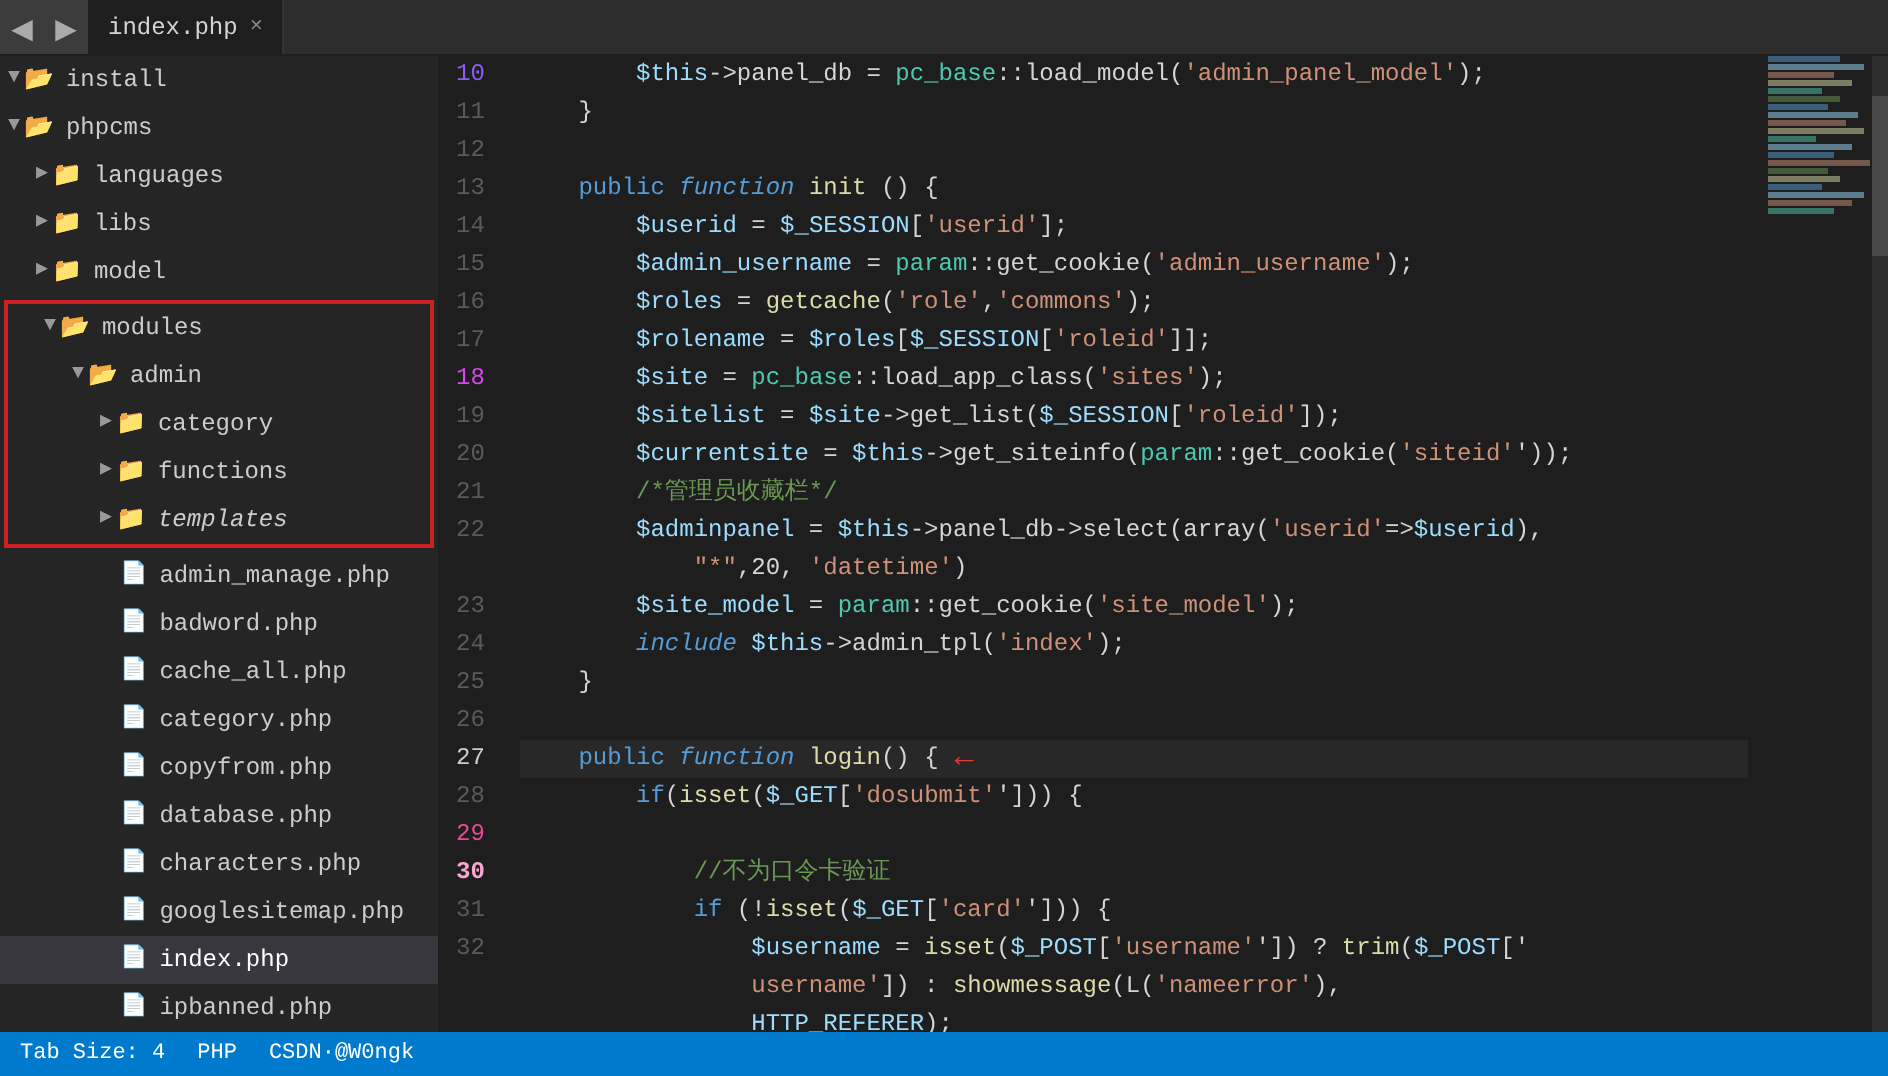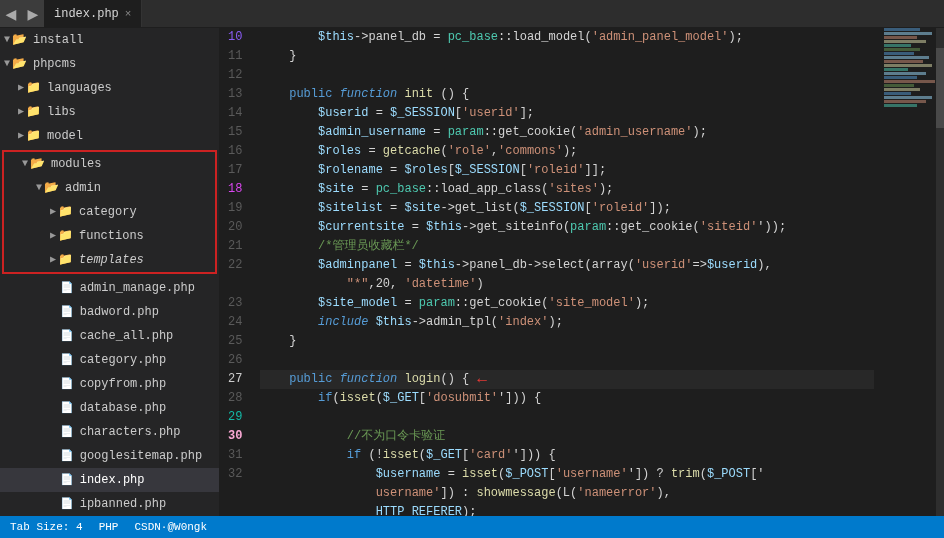--- a/index.html
+++ b/index.html
@@ -331,21 +331,21 @@
           <div class="line-number" style="color: rgb(90, 90, 90);">20</div>
           <div class="line-number" style="color: rgb(90, 90, 90);">21</div>
           <div class="line-number" style="color: rgb(90, 90, 90);">22</div>
           <div class="line-number" style="color: rgb(90, 90, 90);"></div>
           <div class="line-number" style="color: rgb(90, 90, 90);">23</div>
           <div class="line-number" style="color: rgb(90, 90, 90);">24</div>
           <div class="line-number" style="color: rgb(90, 90, 90);">25</div>
           <div class="line-number" style="color: rgb(90, 90, 90);">26</div>
           <div class="line-number" style="color: rgb(204, 204, 204);">27</div>
           <div class="line-number" style="color: rgb(90, 90, 90);">28</div>
-          <div class="line-number" style="color: #14b8a6;">29</div>
+          <div class="line-number" style="color: #ec4899;">29</div>
           <div class="line-number" style="color: #f9a8d4; font-weight: bold;">30</div>
           <div class="line-number" style="color: rgb(90, 90, 90);">31</div>
           <div class="line-number" style="color: rgb(90, 90, 90);">32</div>
           <div class="line-number" style="color: rgb(90, 90, 90);"></div>
           <div class="line-number" style="color: rgb(90, 90, 90);"></div>
         </div>
       <div class="code-content" id="code-lines-container"><div class="code-line"><span style="color: rgb(212, 212, 212);">        </span><span style="color: rgb(156, 220, 254);">$this</span><span style="color: rgb(212, 212, 212);">-&gt;panel_db = </span><span style="color: rgb(78, 201, 176);">pc_base</span><span style="color: rgb(212, 212, 212);">::load_model(</span><span style="color: rgb(206, 145, 120);">'admin_panel_model'</span><span style="color: rgb(212, 212, 212);">);</span></div><div class="code-line"><span style="color: rgb(212, 212, 212);">    }</span></div><div class="code-line">&nbsp;</div><div class="code-line"><span style="color: rgb(212, 212, 212);">    </span><span style="color: rgb(86, 156, 214);">public </span><span style="font-style: italic; color: rgb(86, 156, 214);">function </span><span style="color: rgb(220, 220, 170);">init</span><span style="color: rgb(212, 212, 212);"> () {</span></div><div class="code-line"><span style="color: rgb(212, 212, 212);">        </span><span style="color: rgb(156, 220, 254);">$userid</span><span style="color: rgb(212, 212, 212);"> = </span><span style="color: rgb(156, 220, 254);">$_SESSION</span><span style="color: rgb(212, 212, 212);">[</span><span style="color: rgb(206, 145, 120);">'userid'</span><span style="color: rgb(212, 212, 212);">];</span></div><div class="code-line"><span style="color: rgb(212, 212, 212);">        </span><span style="color: rgb(156, 220, 254);">$admin_username</span><span style="color: rgb(212, 212, 212);"> = </span><span style="color: rgb(78, 201, 176);">param</span><span style="color: rgb(212, 212, 212);">::get_cookie(</span><span style="color: rgb(206, 145, 120);">'admin_username'</span><span style="color: rgb(212, 212, 212);">);</span></div><div class="code-line"><span style="color: rgb(212, 212, 212);">        </span><span style="color: rgb(156, 220, 254);">$roles</span><span style="color: rgb(212, 212, 212);"> = </span><span style="color: rgb(220, 220, 170);">getcache</span><span style="color: rgb(212, 212, 212);">(</span><span style="color: rgb(206, 145, 120);">'role'</span><span style="color: rgb(212, 212, 212);">,</span><span style="color: rgb(206, 145, 120);">'commons'</span><span style="color: rgb(212, 212, 212);">);</span></div><div class="code-line"><span style="color: rgb(212, 212, 212);">        </span><span style="color: rgb(156, 220, 254);">$rolename</span><span style="color: rgb(212, 212, 212);"> = </span><span style="color: rgb(156, 220, 254);">$roles</span><span style="color: rgb(212, 212, 212);">[</span><span style="color: rgb(156, 220, 254);">$_SESSION</span><span style="color: rgb(212, 212, 212);">[</span><span style="color: rgb(206, 145, 120);">'roleid'</span><span style="color: rgb(212, 212, 212);">]];</span></div><div class="code-line"><span style="color: rgb(212, 212, 212);">        </span><span style="color: rgb(156, 220, 254);">$site</span><span style="color: rgb(212, 212, 212);"> = </span><span style="color: rgb(78, 201, 176);">pc_base</span><span style="color: rgb(212, 212, 212);">::load_app_class(</span><span style="color: rgb(206, 145, 120);">'sites'</span><span style="color: rgb(212, 212, 212);">);</span></div><div class="code-line"><span style="color: rgb(212, 212, 212);">        </span><span style="color: rgb(156, 220, 254);">$sitelist</span><span style="color: rgb(212, 212, 212);"> = </span><span style="color: rgb(156, 220, 254);">$site</span><span style="color: rgb(212, 212, 212);">-&gt;get_list(</span><span style="color: rgb(156, 220, 254);">$_SESSION</span><span style="color: rgb(212, 212, 212);">[</span><span style="color: rgb(206, 145, 120);">'roleid'</span><span style="color: rgb(212, 212, 212);">]);</span></div><div class="code-line"><span style="color: rgb(212, 212, 212);">        </span><span style="color: rgb(156, 220, 254);">$currentsite</span><span style="color: rgb(212, 212, 212);"> = </span><span style="color: rgb(156, 220, 254);">$this</span><span style="color: rgb(212, 212, 212);">-&gt;get_siteinfo(</span><span style="color: rgb(78, 201, 176);">param</span><span style="color: rgb(212, 212, 212);">::get_cookie(</span><span style="color: rgb(206, 145, 120);">'siteid'</span><span style="color: rgb(212, 212, 212);">'));</span></div><div class="code-line"><span style="color: rgb(212, 212, 212);">        </span><span style="color: rgb(106, 153, 85);">/*管理员收藏栏*/</span></div><div class="code-line"><span style="color: rgb(212, 212, 212);">        </span><span style="color: rgb(156, 220, 254);">$adminpanel</span><span style="color: rgb(212, 212, 212);"> = </span><span style="color: rgb(156, 220, 254);">$this</span><span style="color: rgb(212, 212, 212);">-&gt;panel_db-&gt;select(array(</span><span style="color: rgb(206, 145, 120);">'userid'</span><span style="color: rgb(212, 212, 212);">=&gt;</span><span style="color: rgb(156, 220, 254);">$userid</span><span style="color: rgb(212, 212, 212);">)</span><span style="color: rgb(212, 212, 212);">,</span></div><div class="code-line"><span style="color: rgb(212, 212, 212);">            </span><span style="color: rgb(206, 145, 120);">"*"</span><span style="color: rgb(212, 212, 212);">,20, </span><span style="color: rgb(206, 145, 120);">'datetime'</span><span style="color: rgb(212, 212, 212);">)</span></div><div class="code-line"><span style="color: rgb(212, 212, 212);">        </span><span style="color: rgb(156, 220, 254);">$site_model</span><span style="color: rgb(212, 212, 212);"> = </span><span style="color: rgb(78, 201, 176);">param</span><span style="color: rgb(212, 212, 212);">::get_cookie(</span><span style="color: rgb(206, 145, 120);">'site_model'</span><span style="color: rgb(212, 212, 212);">);</span></div><div class="code-line"><span style="color: rgb(212, 212, 212);">        </span><span style="font-style: italic; color: rgb(86, 156, 214);">include </span><span style="color: rgb(156, 220, 254);">$this</span><span style="color: rgb(212, 212, 212);">-&gt;admin_tpl(</span><span style="color: rgb(206, 145, 120);">'index'</span><span style="color: rgb(212, 212, 212);">);</span></div><div class="code-line"><span style="color: rgb(212, 212, 212);">    }</span></div><div class="code-line">&nbsp;</div><div class="code-line active-line"><span style="color: rgb(212, 212, 212);">    </span><span style="color: rgb(86, 156, 214);">public </span><span style="font-style: italic; color: rgb(86, 156, 214);">function </span><span style="color: rgb(220, 220, 170);">login</span><span style="color: rgb(212, 212, 212);">() {</span><span style="color: rgb(229, 57, 53); font-size: 16px; margin-left: 8px;">←</span></div><div class="code-line"><span style="color: rgb(212, 212, 212);">        </span><span style="color: rgb(86, 156, 214);">if</span><span style="color: rgb(212, 212, 212);">(</span><span style="color: rgb(220, 220, 170);">isset</span><span style="color: rgb(212, 212, 212);">(</span><span style="color: rgb(156, 220, 254);">$_GET</span><span style="color: rgb(212, 212, 212);">[</span><span style="color: rgb(206, 145, 120);">'dosubmit'</span><span style="color: rgb(212, 212, 212);">'])) {</span></div><div class="code-line">&nbsp;</div><div class="code-line"><span style="color: rgb(212, 212, 212);">            </span><span style="color: rgb(106, 153, 85);">//不为口令卡验证</span></div><div class="code-line"><span style="color: rgb(212, 212, 212);">            </span><span style="color: rgb(86, 156, 214);">if</span><span style="color: rgb(212, 212, 212);"> (!</span><span style="color: rgb(220, 220, 170);">isset</span><span style="color: rgb(212, 212, 212);">(</span><span style="color: rgb(156, 220, 254);">$_GET</span><span style="color: rgb(212, 212, 212);">[</span><span style="color: rgb(206, 145, 120);">'card'</span><span style="color: rgb(212, 212, 212);">'])) {</span></div><div class="code-line"><span style="color: rgb(212, 212, 212);">                </span><span style="color: rgb(156, 220, 254);">$username</span><span style="color: rgb(212, 212, 212);"> = </span><span style="color: rgb(220, 220, 170);">isset</span><span style="color: rgb(212, 212, 212);">(</span><span style="color: rgb(156, 220, 254);">$_POST</span><span style="color: rgb(212, 212, 212);">[</span><span style="color: rgb(206, 145, 120);">'username'</span><span style="color: rgb(212, 212, 212);">']) ? </span><span style="color: rgb(220, 220, 170);">trim</span><span style="color: rgb(212, 212, 212);">(</span><span style="color: rgb(156, 220, 254);">$_POST</span><span style="color: rgb(212, 212, 212);">['</span></div><div class="code-line"><span style="color: rgb(212, 212, 212);">                </span><span style="color: rgb(206, 145, 120);">username'</span><span style="color: rgb(212, 212, 212);">]) : </span><span style="color: rgb(220, 220, 170);">showmessage</span><span style="color: rgb(212, 212, 212);">(L(</span><span style="color: rgb(206, 145, 120);">'nameerror'</span><span style="color: rgb(212, 212, 212);">),</span></div><div class="code-line"><span style="color: rgb(212, 212, 212);">                </span><span style="color: rgb(156, 220, 254);">HTTP_REFERER</span><span style="color: rgb(212, 212, 212);">);</span></div></div>
       <div class="minimap">
         <div class="minimap-bar">
           <div class="minimap-thumb"></div>

